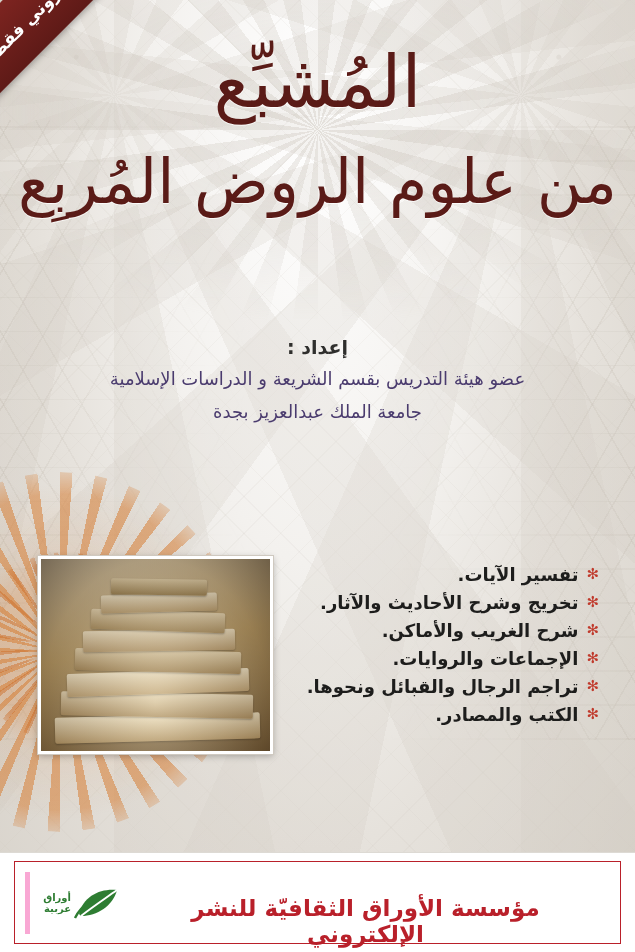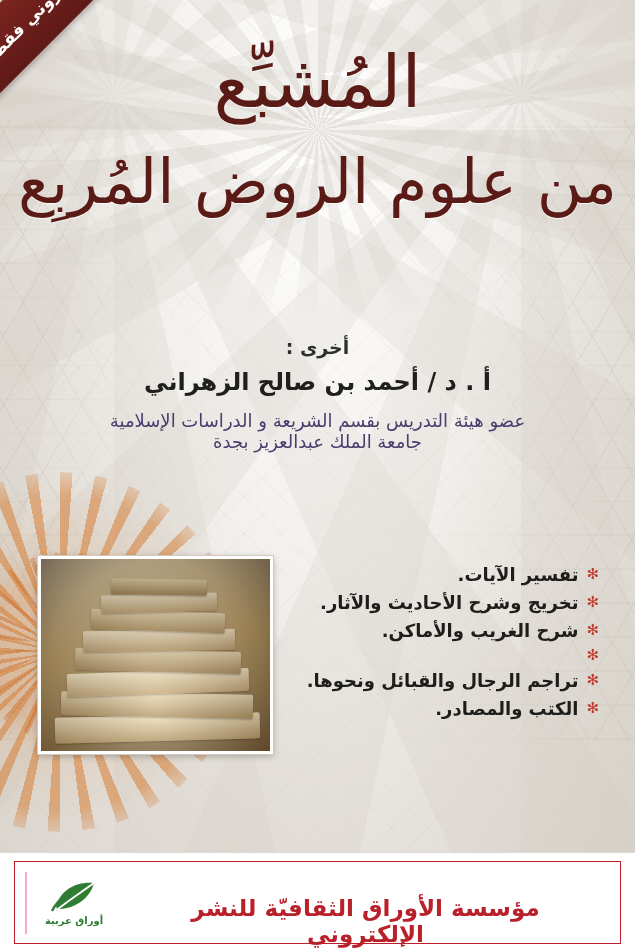--- a/index.html
+++ b/index.html
@@ -157,21 +157,21 @@
   }
   .author-name {
     font-size: 24px;
     font-weight: bold;
     color: #1f1f1e;
     margin-bottom: 14px;
   }
   .author-role {
     font-size: 18px;
     color: #4a3b6e;
-    margin-bottom: 0;
+    margin-bottom: 12px;
   }
   .author-univ {
     font-size: 18px;
     color: #4a3b6e;
   }
 
   
   .content-row {
     position: absolute;
     top: 556px;
@@ -287,23 +287,23 @@
   }
   .pub-rights {
     font-size: 8.5px;
     color: #3a3a38;
     line-height: 1.5;
   }
   .logo-box {
     flex: 0 0 auto;
     width: 96px;
     height: 62px;
-    border-left: 2px solid #f9a8d4;
+    border-left: 5px solid #f9a8d4;
     display: flex;
-    flex-direction: column;
+    flex-direction: row;
     align-items: center;
     justify-content: center;
     gap: 2px;
   }
   .logo-mark {
     width: 48px; height: 34px;
     position: relative;
   }
   .logo-label {
     font-size: 10px;
@@ -325,22 +325,21 @@
   <div class="ribbon">
     <span class="ribbon-text">إصدار إلكتروني فقط</span>
   </div>
 
   <div class="title-block">
     <div class="title-main">المُشبِّع</div>
     <div class="title-sub">من علوم الروض المُربِع</div>
   </div>
 
   <div class="author-block">
-    <div class="prep-label">أخرى :</div>
-    <div class="author-name">أ . د / أحمد بن صالح الزهراني</div>
+    <div class="prep-label">إعداد :</div>
     <div class="author-role">عضو هيئة التدريس بقسم الشريعة و الدراسات الإسلامية</div>
     <div class="author-univ">جامعة الملك عبدالعزيز   بجدة</div>
   </div>
 
   <div class="content-row">
 
     <div class="features">
       <div class="feature-item">
         <span class="bullet">✻</span>
         <span class="feature-text">تفسير الآيات.</span>
@@ -348,20 +347,21 @@
       <div class="feature-item">
         <span class="bullet">✻</span>
         <span class="feature-text">تخريج وشرح الأحاديث والآثار.</span>
       </div>
       <div class="feature-item">
         <span class="bullet">✻</span>
         <span class="feature-text">شرح الغريب والأماكن.</span>
       </div>
       <div class="feature-item">
         <span class="bullet">✻</span>
+        <span class="feature-text">الإجماعات والروايات.</span>
       </div>
       <div class="feature-item">
         <span class="bullet">✻</span>
         <span class="feature-text">تراجم الرجال والقبائل ونحوها.</span>
       </div>
       <div class="feature-item">
         <span class="bullet">✻</span>
         <span class="feature-text">الكتب والمصادر.</span>
       </div>
     </div>

